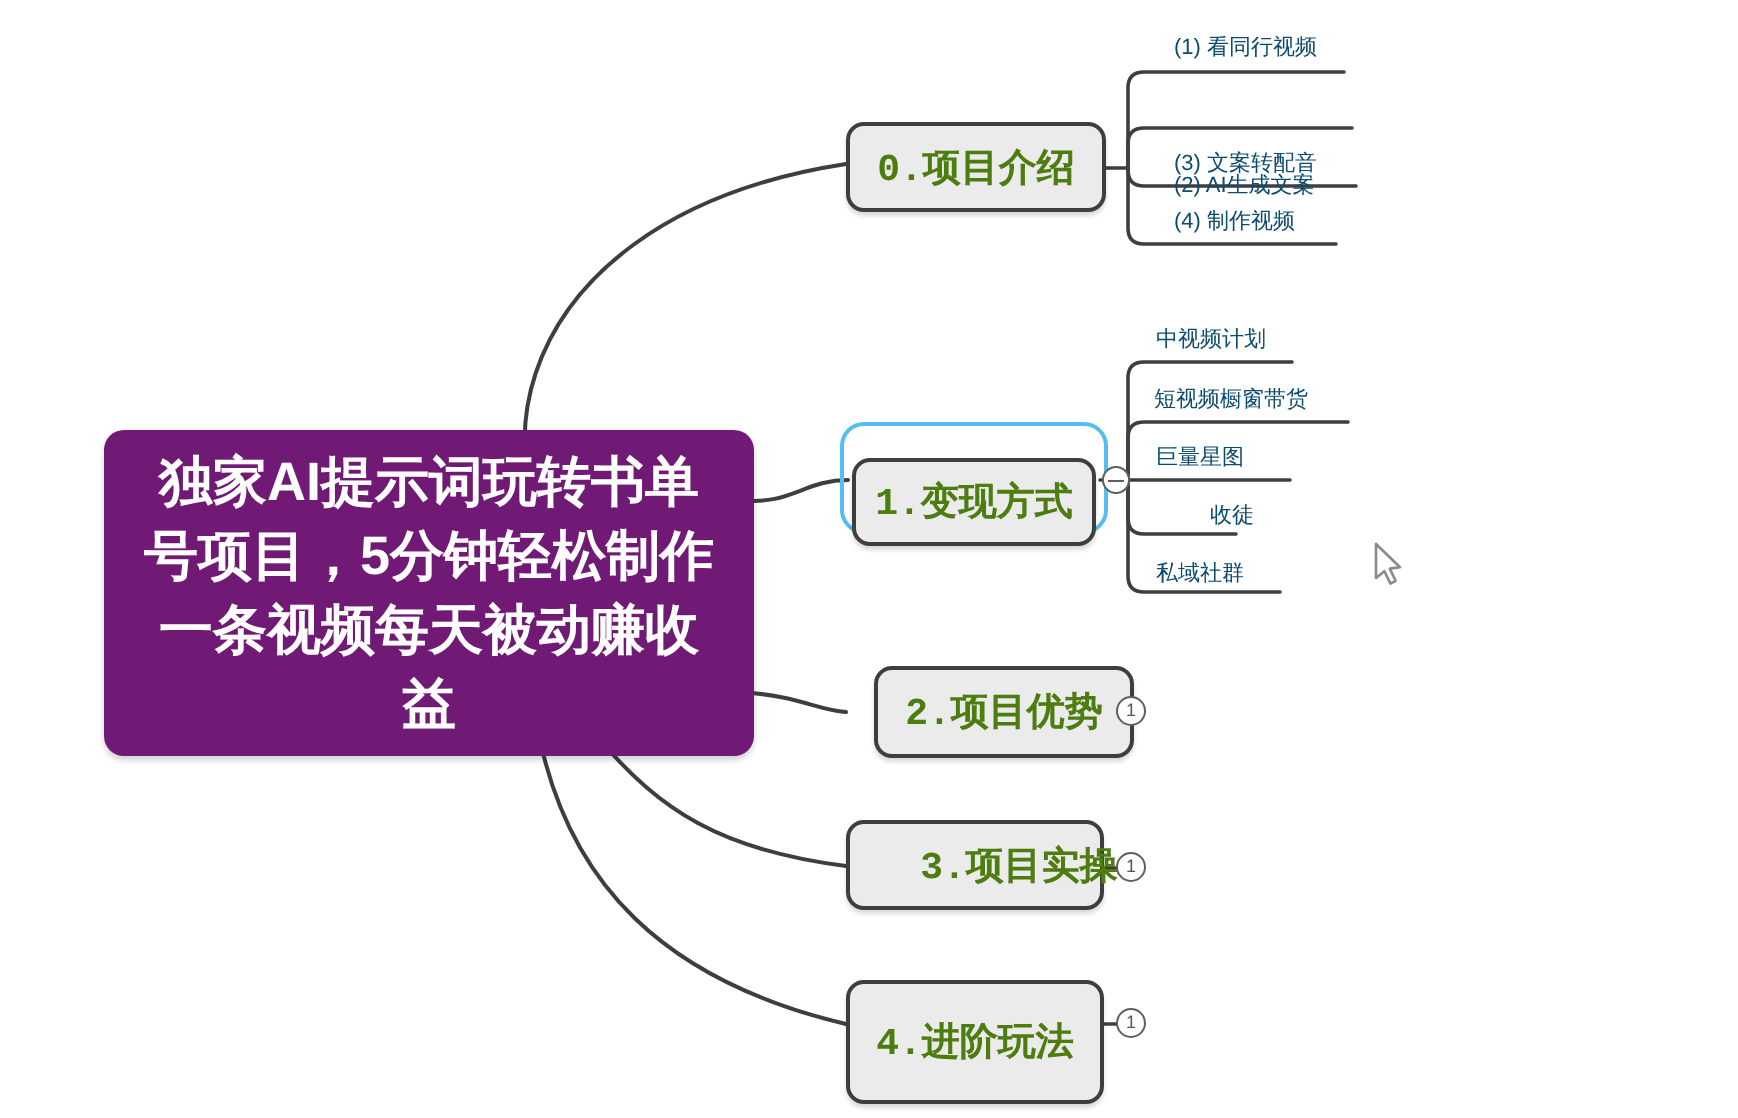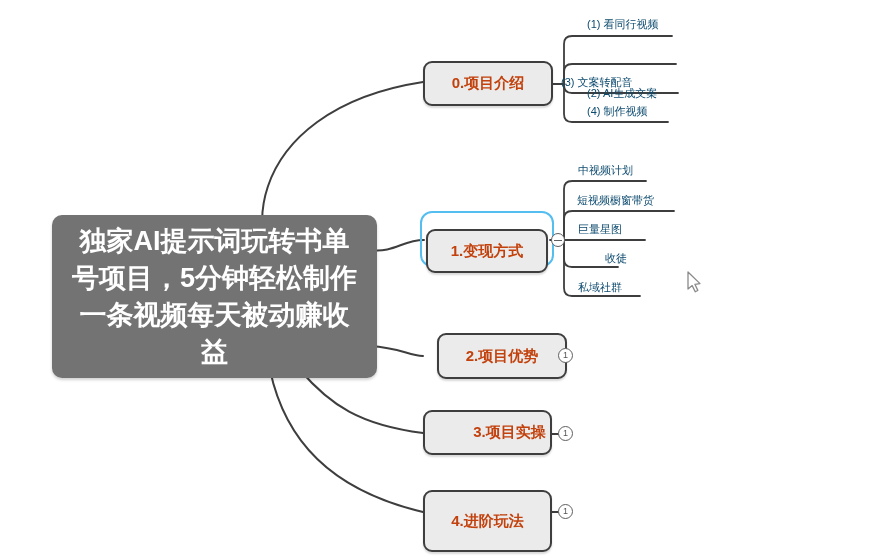--- a/index.html
+++ b/index.html
@@ -7,53 +7,53 @@
     width:869px;height:559px;
     background:#ffffff;
     font-family:"Liberation Sans","DejaVu Sans",sans-serif;
     position:relative;overflow:hidden;
   }
   .canvas{position:absolute;left:0;top:0;width:869px;height:559px;background:#ffffff;}
   svg.connectors{position:absolute;left:0;top:0;width:869px;height:559px;}
 
   .central-topic{
     position:absolute;left:52px;top:215px;width:325px;height:163px;
-    background:#737373;border-radius:10px;
+    background:#701a75;border-radius:10px;
     display:flex;flex-direction:column;justify-content:center;align-items:center;
     color:#ffffff;font-weight:700;font-size:27px;line-height:37px;
     text-align:center;box-shadow:0 2px 3px rgba(0,0,0,0.18);
   }
 
   .topic{
     position:absolute;
     background:#EBEBEB;border:2px solid #3E3E3E;border-radius:9px;
     display:flex;justify-content:center;align-items:center;
-    font-weight:700;font-size:15px;color:#c2410c;
+    font-weight:700;font-size:19px;color:#4d7c0f;
     box-shadow:0 2px 2px rgba(0,0,0,0.15);
-    box-sizing:border-box;white-space:nowrap;
+    box-sizing:border-box;white-space:nowrap;font-family:Liberation Mono, monospace;
   }
   .t0{left:423px;top:61px;width:130px;height:45px;}
   .t1{left:426px;top:229px;width:122px;height:44px;}
   .t2{left:423px;top:333px;width:130px;height:46px;margin-left:14px;}
   .t3{left:423px;top:410px;width:129px;height:45px;padding-left:44px;}
   .t4{left:423px;top:490px;width:129px;height:62px;}
 
   .selection-ring{
     position:absolute;left:420px;top:211px;width:134px;height:56px;
     border:2px solid #54BEF0;border-radius:12px;box-sizing:border-box;
     pointer-events:none;
   }
 
   .child-label{
     position:absolute;font-size:11px;line-height:15px;color:#0c4a6e;
     white-space:nowrap;
   }
   .c0-0{left:587px;top:17px;}
   .c0-1{left:587px;top:46px;margin-top:40px;}
-  .c0-2{left:561px;top:75px;}
+  .c0-2{left:587px;top:75px;}
   .c0-3{left:587px;top:104px;}
   .c1-0{left:578px;top:163px;}
   .c1-1{left:577px;top:193px;}
   .c1-2{left:578px;top:222px;}
   .c1-3{left:578px;top:251px;padding-left:27px;}
   .c1-4{left:578px;top:280px;}
 
   .badge{
     position:absolute;width:15px;height:15px;border-radius:50%;
     background:#ffffff;border:1.5px solid #5f5f5f;box-sizing:border-box;

